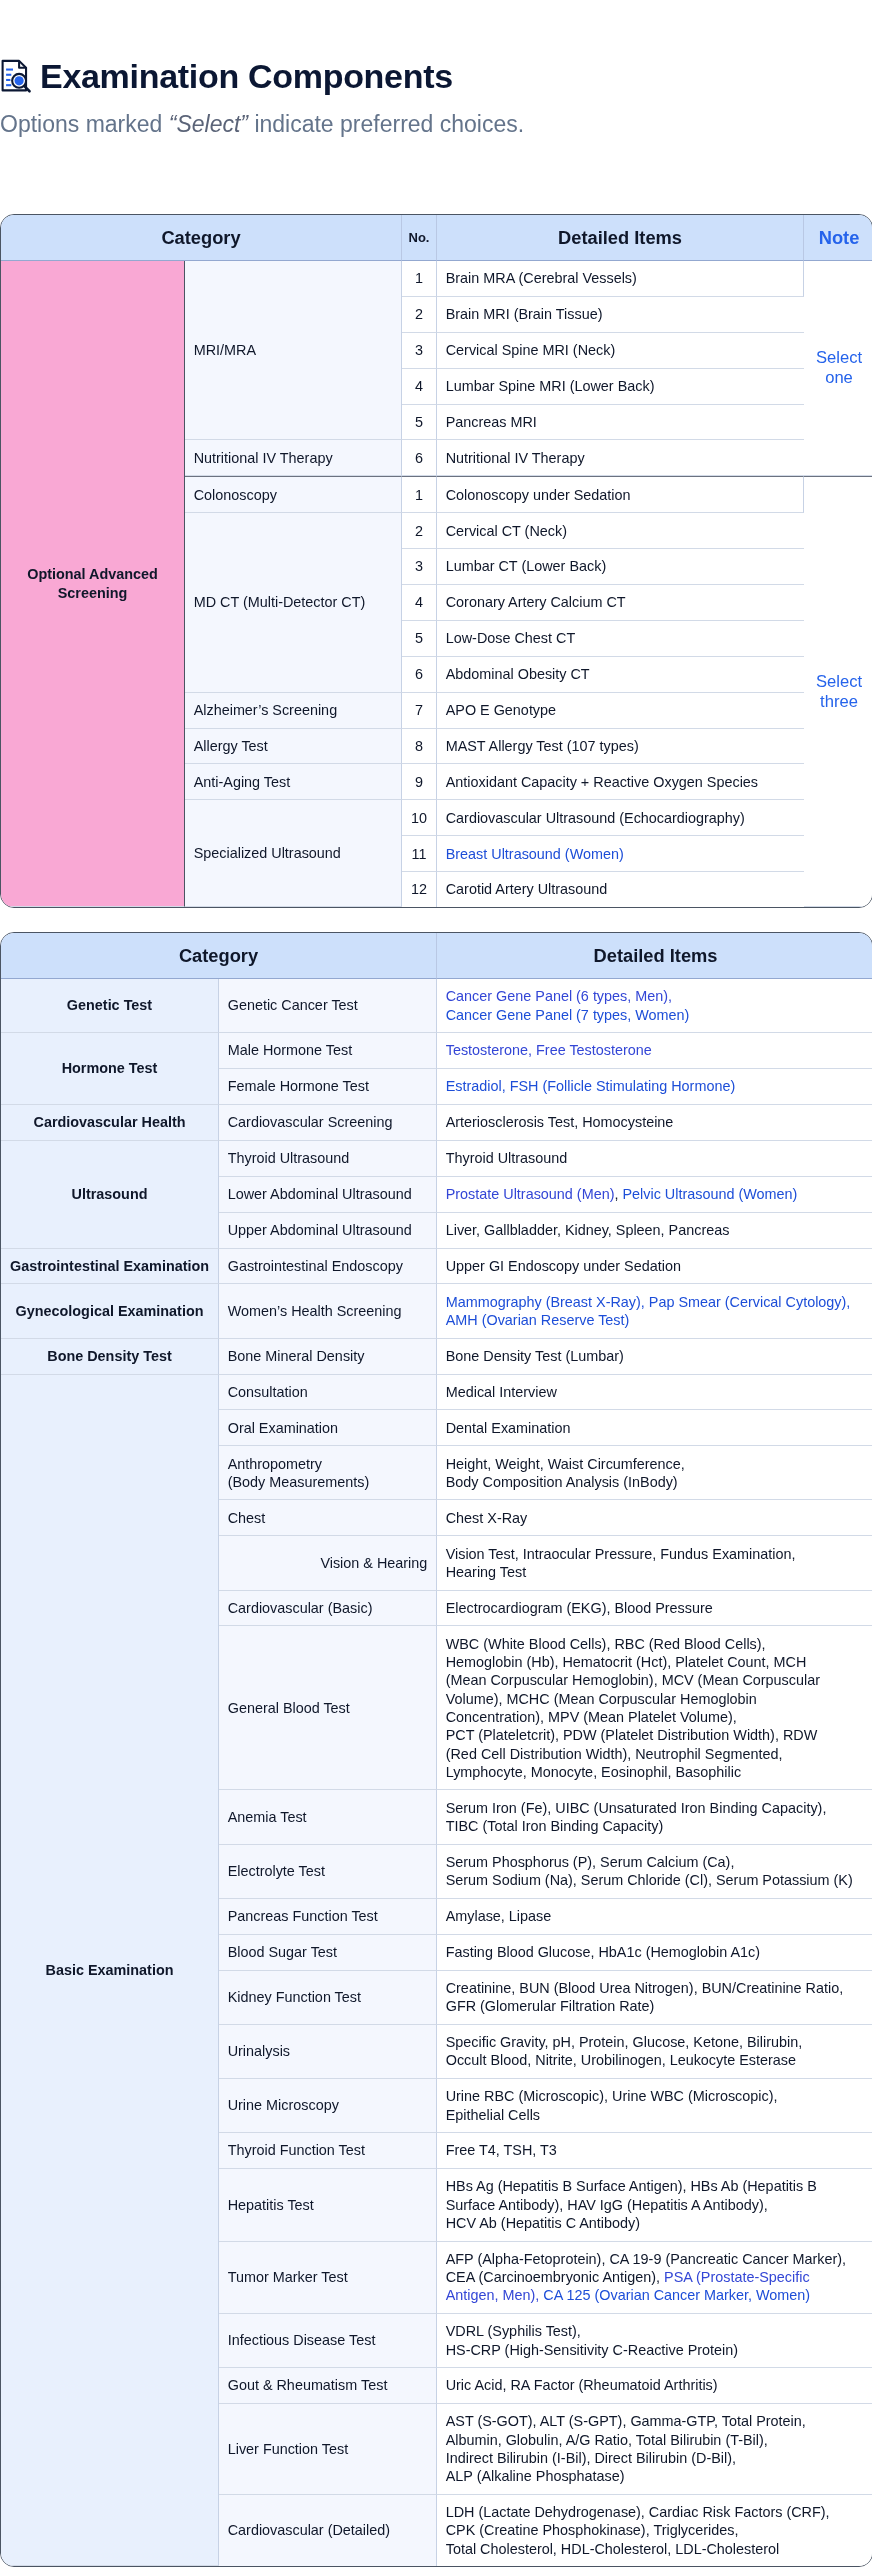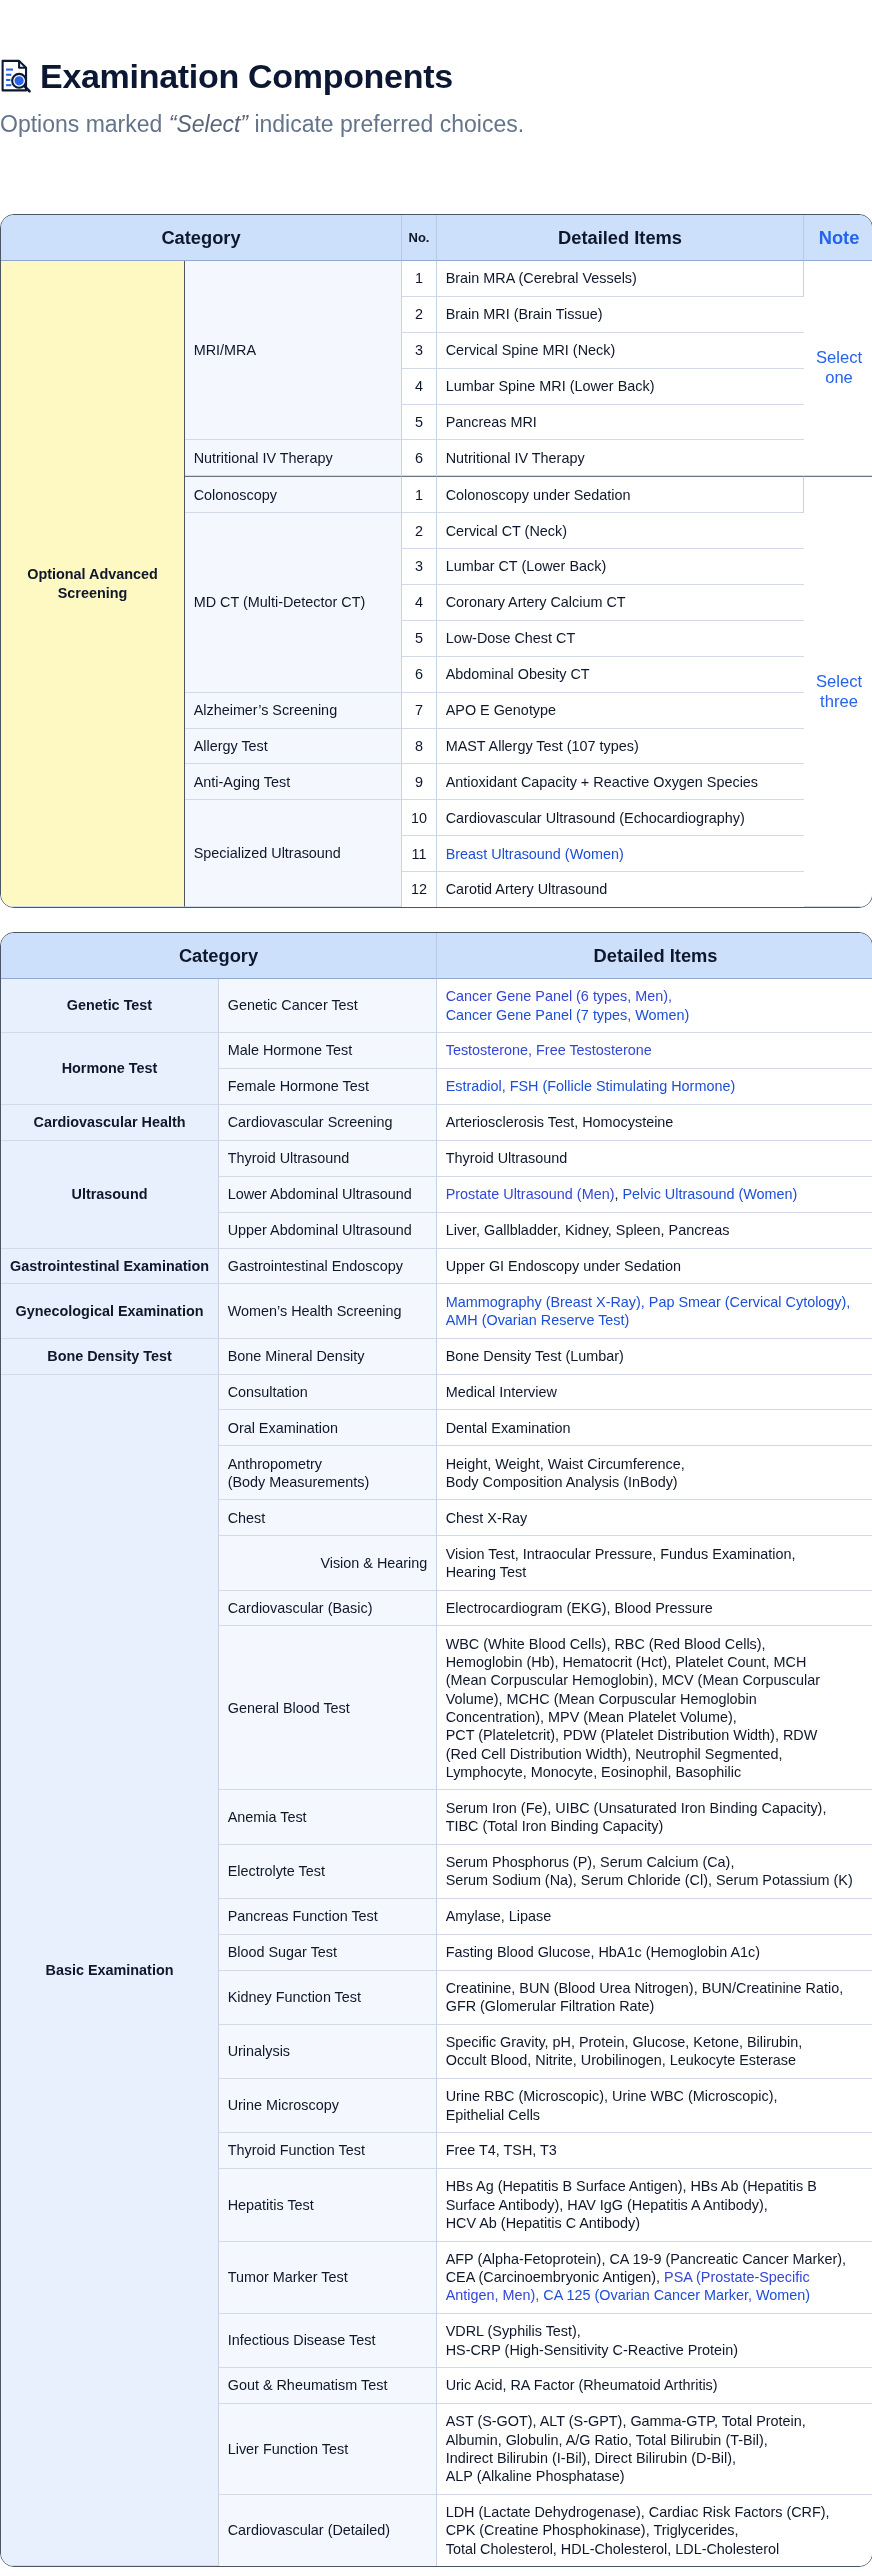--- a/index.html
+++ b/index.html
@@ -19,21 +19,21 @@
   #t2 { top: 932px; }
 
   th { background: #cde0fb; font-weight: 700; font-size: 18.3px; color: #0f172a; height: 46px; border-bottom: 1.3px solid #93a8d0; border-right: 0.9px solid #b9c8e4; text-align: center; }
   th:last-child { border-right: none; }
   th.note-h { color: #2563eb; }
   th.no-h { font-size: 13px; }
 
   td { font-size: 14.4px; line-height: 18.3px; padding: 8.3px 8.7px; border-bottom: 1.3px solid #d2dae7; border-right: 0.9px solid #c7d2e5; vertical-align: middle; color: #0f172a; }
   td:last-child { border-right: none; }
   tr:last-child td { border-bottom: none; }
-  td.cat1 { background: #fef9c3; text-align: center; font-weight: 700; border-right: 1.3px solid #4b5563; margin-left: 46px; }
+  td.cat1 { background: #f9a8d4; text-align: center; font-weight: 700; border-right: 1.3px solid #4b5563; margin-left: 46px; }
   td.cat1b { background: #e8f0fd; text-align: center; font-weight: 700; }
   td.cat2 { background: #f4f7fe; }
   td.num { text-align: center; background: #ffffff; padding: 0; }
   td.item { background: #ffffff; }
   td.note { text-align: center; color: #2563eb; font-size: 16.6px; line-height: 20px; background: #fff; }
   tr.group-break td { border-top: 1.3px solid #6b7280; }
   td.h40 { height: 35px; }
   .blue { color: #3346d6; }
   .red { color: #1d4ed8; }
 </style>

